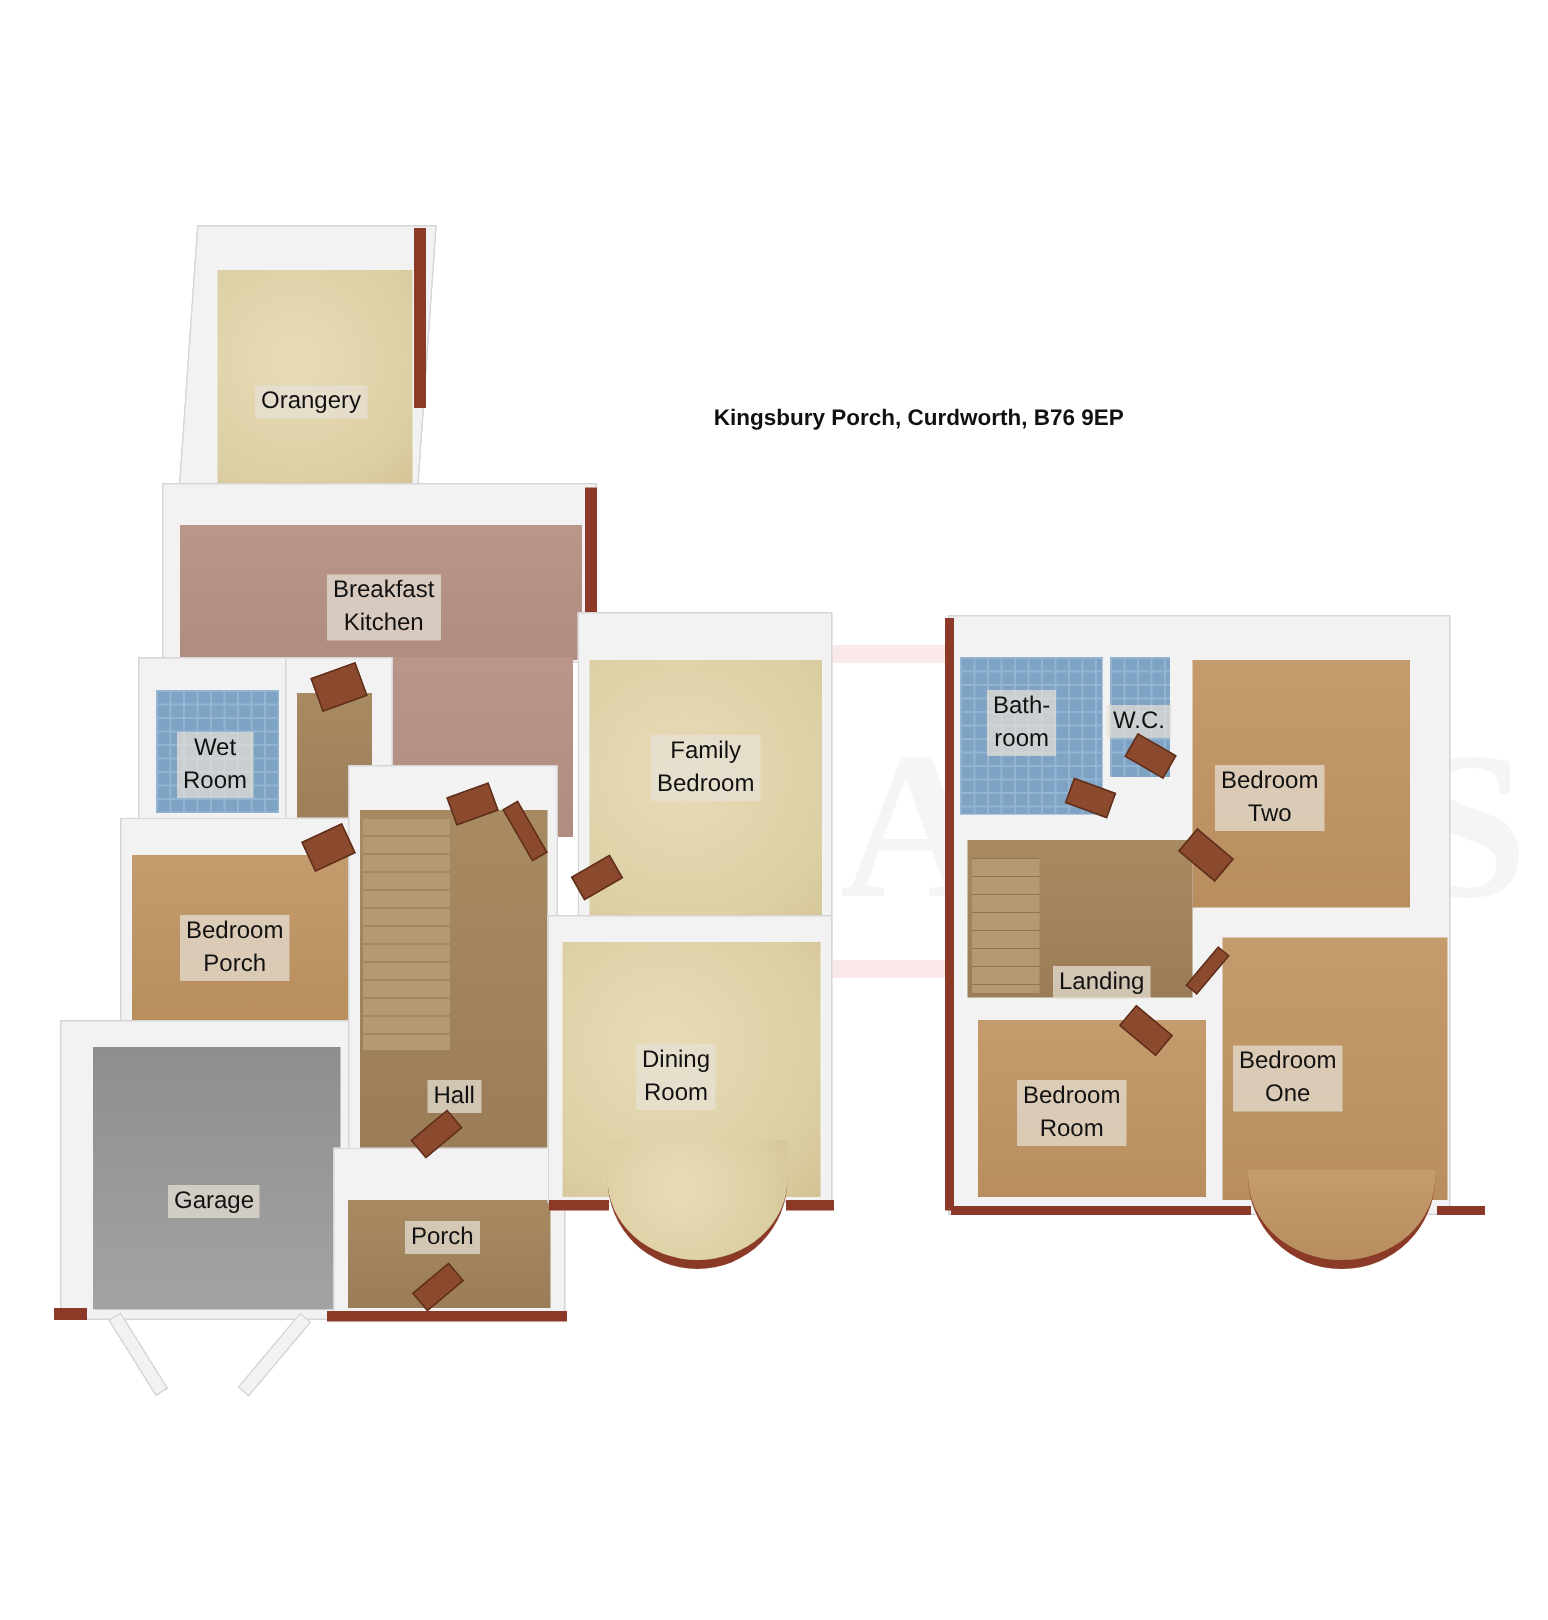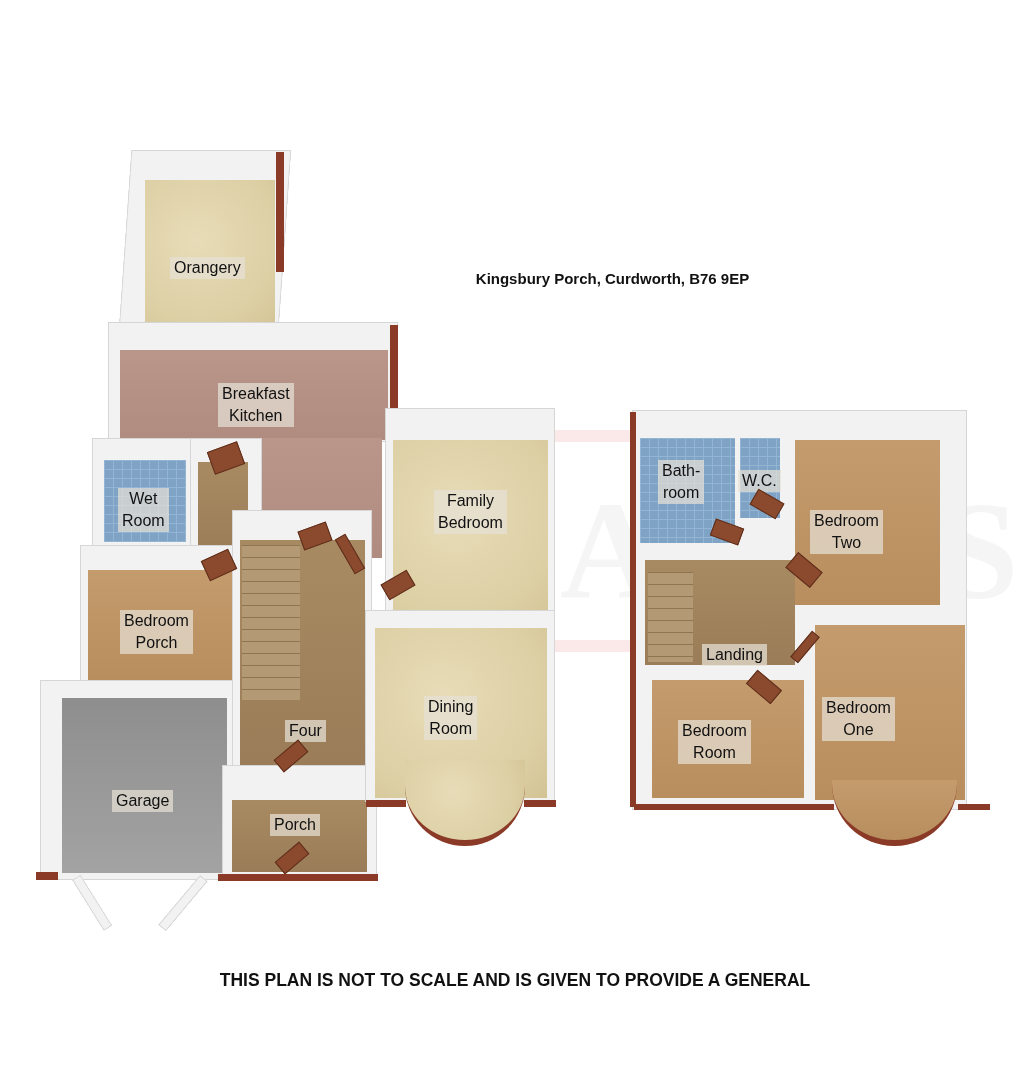--- a/index.html
+++ b/index.html
@@ -83,21 +83,21 @@
   <div class="wall" style="left:72px;top:880px;width:10px;height:60px;transform:rotate(-32deg);transform-origin:top left;"></div>
   <div class="wall" style="left:200px;top:875px;width:10px;height:65px;transform:rotate(40deg);transform-origin:top left;"></div>
   <div class="label" style="left:112px;top:790px;text-align:center;">
     <span>Garage</span>
   </div>
 
   <div class="wall" style="left:232px;top:510px;width:140px;height:262px;"></div>
   <div class="room carpet-hall" style="left:240px;top:540px;width:125px;height:230px;"></div>
   <div class="stairs" style="left:242px;top:545px;width:58px;height:155px;"></div>
   <div class="label" style="left:285px;top:720px;">
-    <span>Four</span>
+    <span>Hall</span>
   </div>
 
   <div class="wall" style="left:222px;top:765px;width:155px;height:115px;"></div>
   <div class="room carpet-hall" style="left:232px;top:800px;width:135px;height:72px;"></div>
   <div class="ext" style="left:218px;top:874px;width:160px;height:7px;"></div>
   <div class="label" style="left:270px;top:814px;">
     <span>Porch</span>
   </div>
 
   <div class="wall" style="left:385px;top:408px;width:170px;height:225px;"></div>
@@ -171,14 +171,13 @@
   <div class="ext" style="left:958px;top:804px;width:32px;height:6px;"></div>
 
   <div class="door" style="left:752px;top:495px;width:28px;height:16px;transform:rotate(30deg);"></div>
   <div class="door" style="left:712px;top:523px;width:28px;height:16px;transform:rotate(20deg);"></div>
   <div class="door" style="left:788px;top:560px;width:30px;height:18px;transform:rotate(40deg);"></div>
   <div class="door" style="left:800px;top:630px;width:8px;height:32px;transform:rotate(40deg);"></div>
   <div class="door" style="left:748px;top:678px;width:30px;height:16px;transform:rotate(40deg);"></div>
 </div>
 
 <div class="abs disclaimer">
-  <div>THIS PLAN IS NOT TO SCALE AND IS GIVEN TO PROVIDE A GENERAL</div>
 </div>
 
 </body></html>

